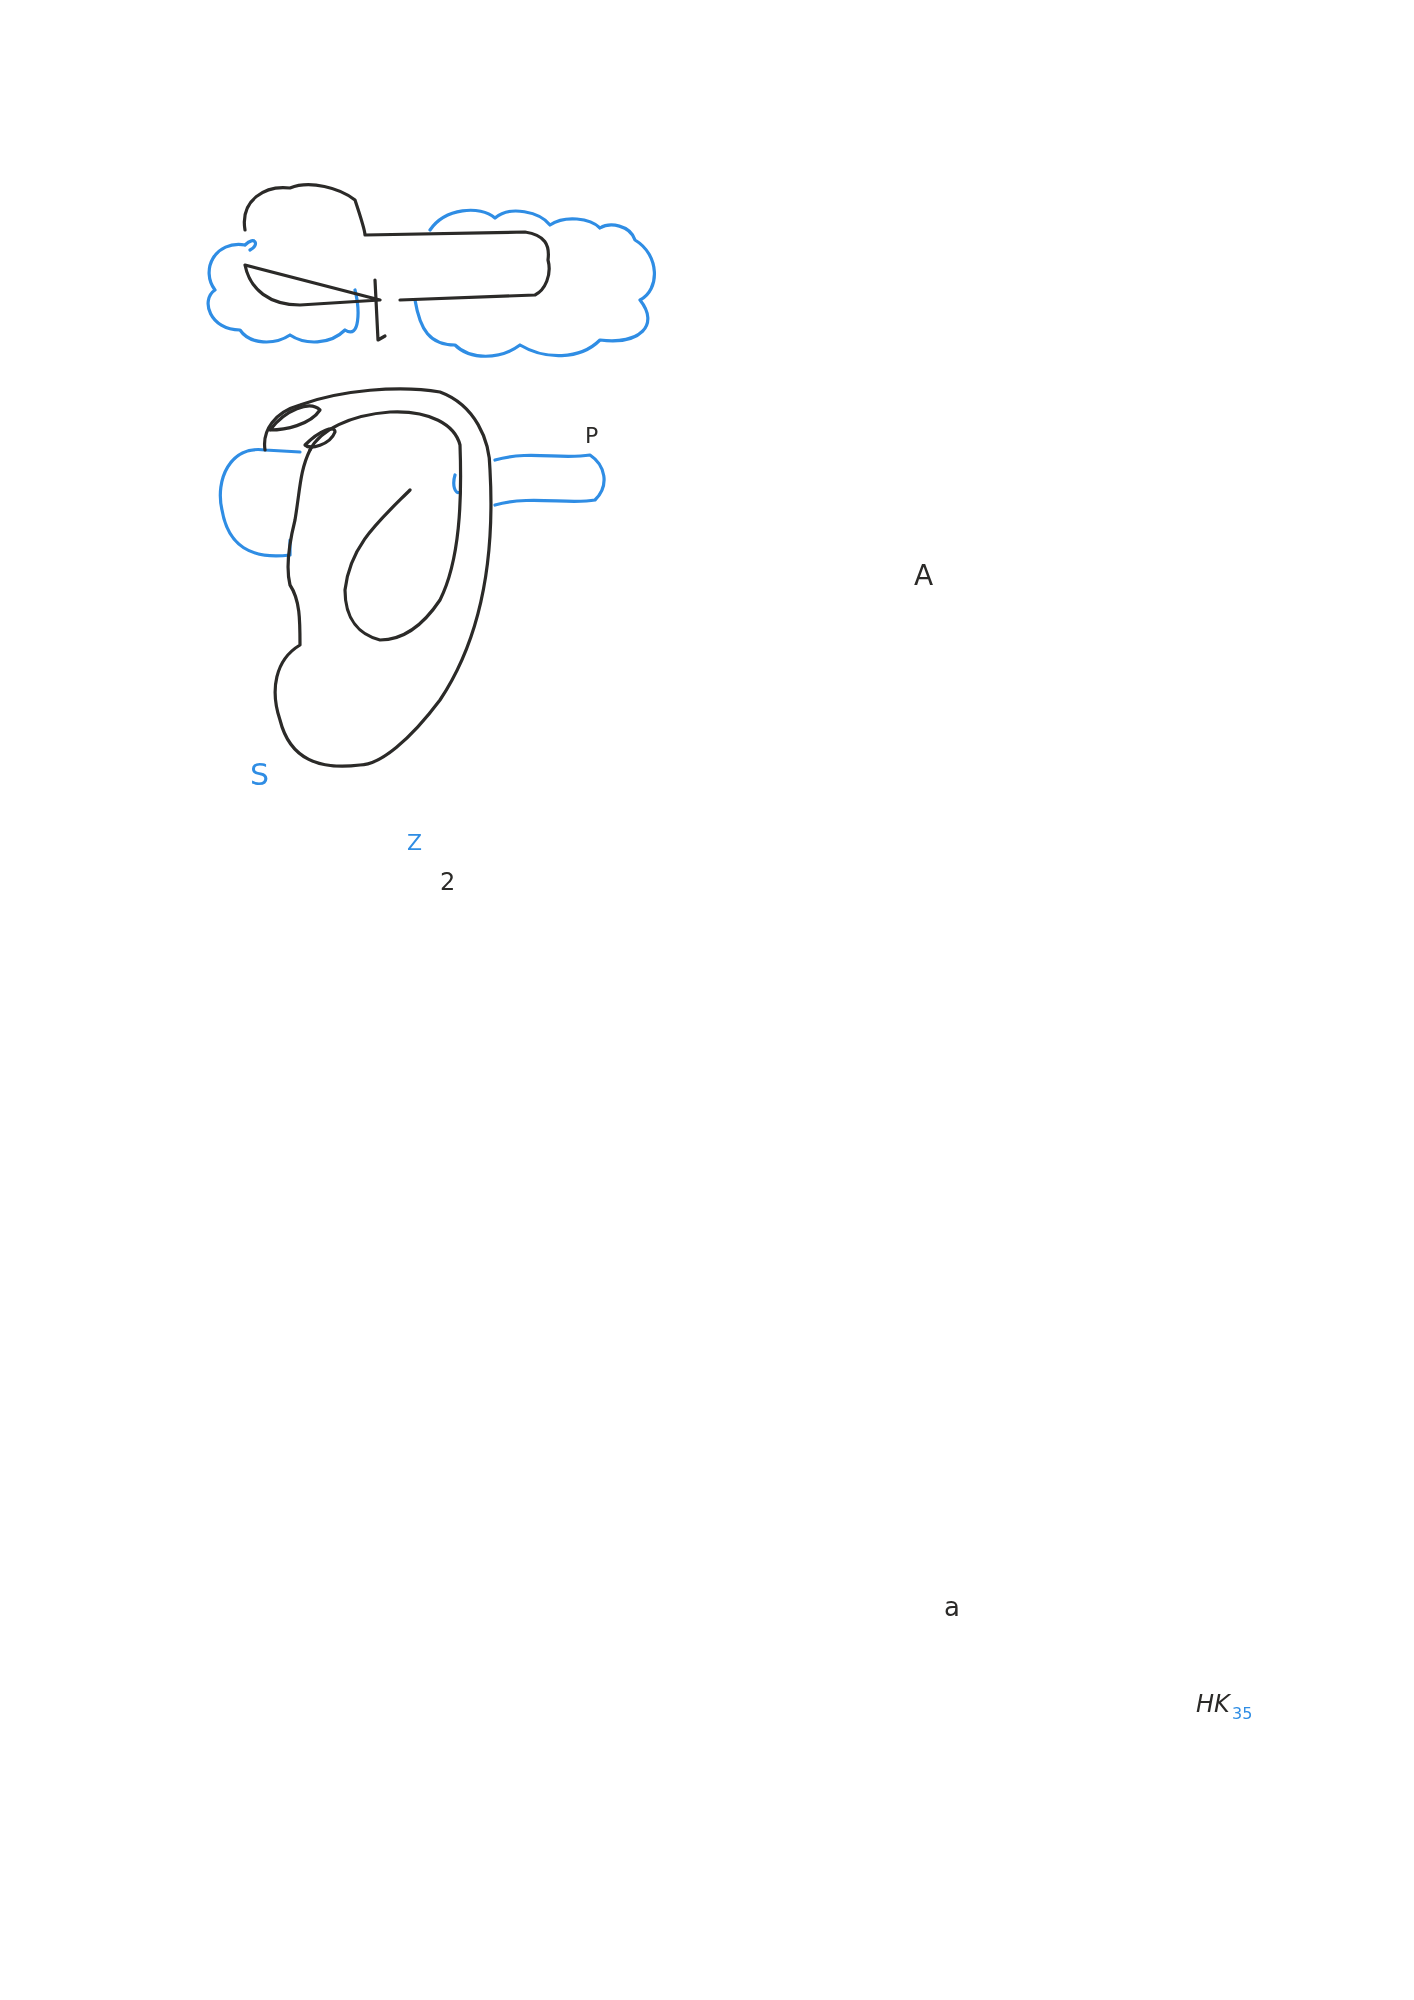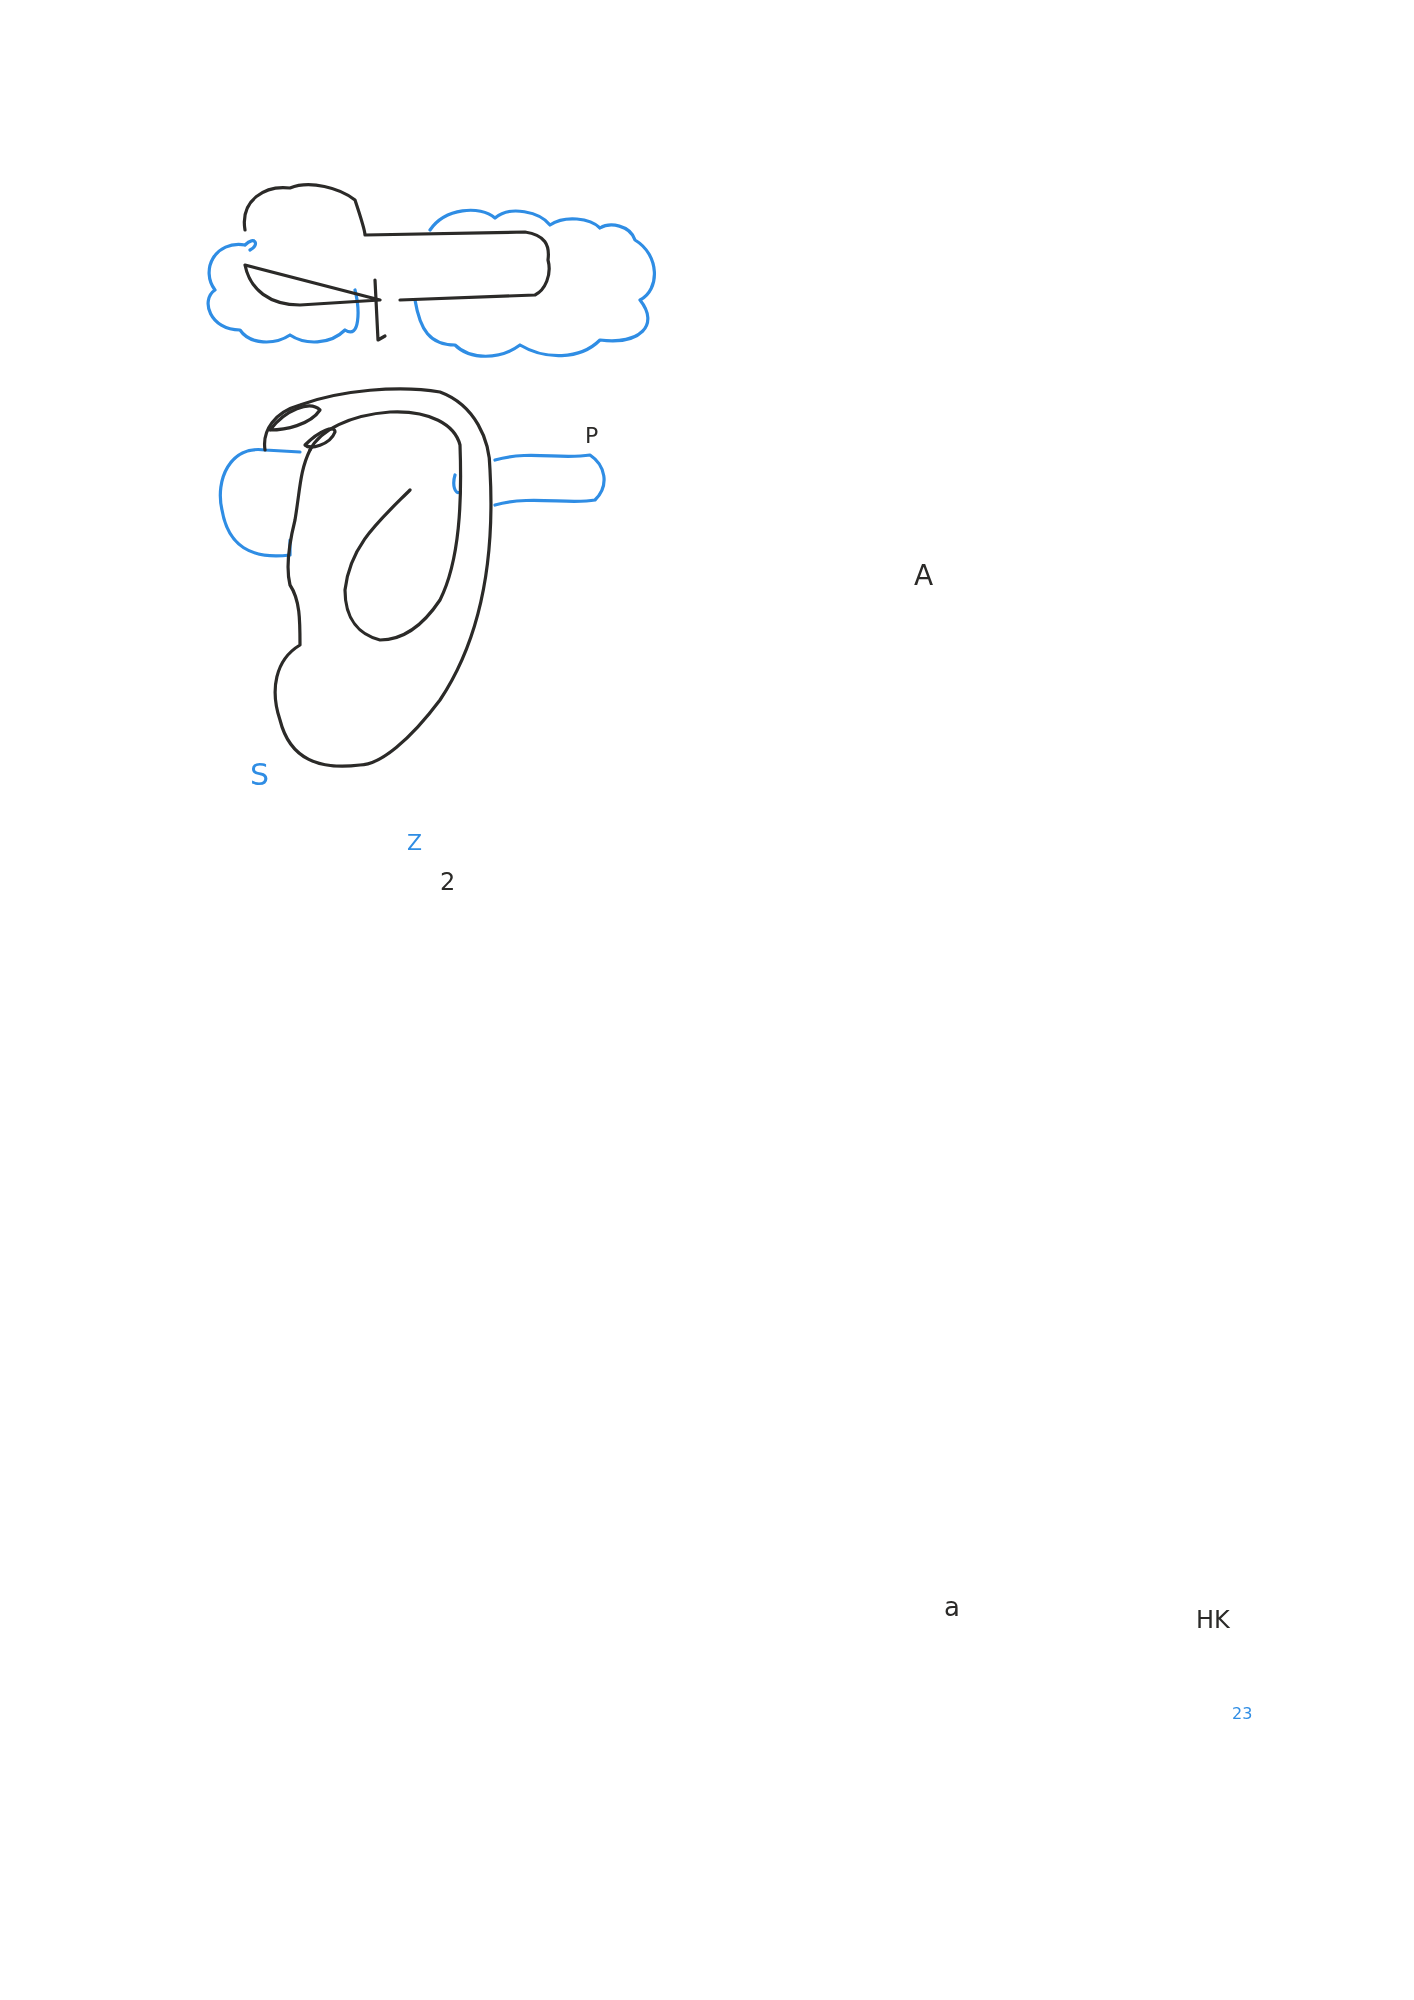--- a/index.html
+++ b/index.html
@@ -167,17 +167,17 @@
     <ellipse class="k" cx="1050" cy="1798" rx="6" ry="10"><ellipse class="k" cx="1065" cy="1800" rx="6" ry="10">
     <ellipse class="k" cx="1060" cy="1845" rx="12" ry="5">
     <path class="k" d="M1075 1720 C1075 1695 1095 1685 1115 1690 C1135 1688 1145 1700 1140 1715 C1150 1730 1140 1745 1125 1740 C1105 1750 1090 1740 1080 1730 Z">
   </path></ellipse></ellipse></ellipse></path></path></path></path></path></path></g>
   <div class="lbl" style="left:944px;top:1594px;font-size:26px;">a</div>
 
   
   <g></g>
 
 
-<div class="lbl" style="left:1196px;top:1608px;font-size:24px;">HK</div>
-<div class="lbl blue" style="left:1232px;top:1706px;font-size:16px;">23</div>
+<div class="lbl" style="left:1196px;top:1692px;font-size:24px;font-style:italic;">HK</div>
+<div class="lbl blue" style="left:1232px;top:1706px;font-size:16px;">35</div>
 
 
 
 
 </body></html>

